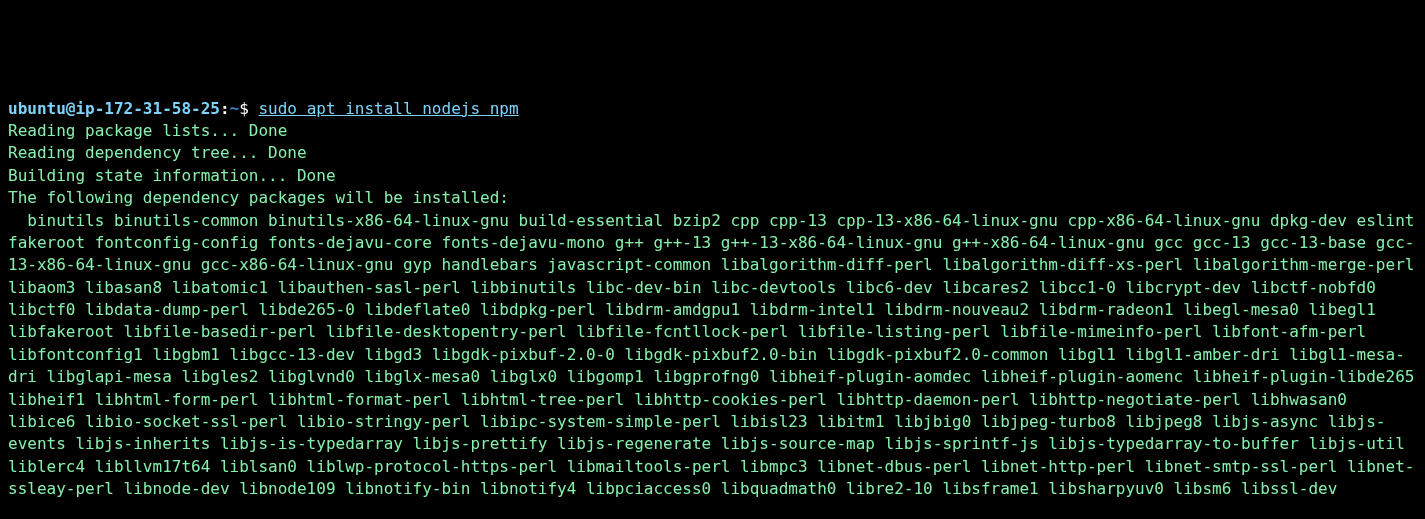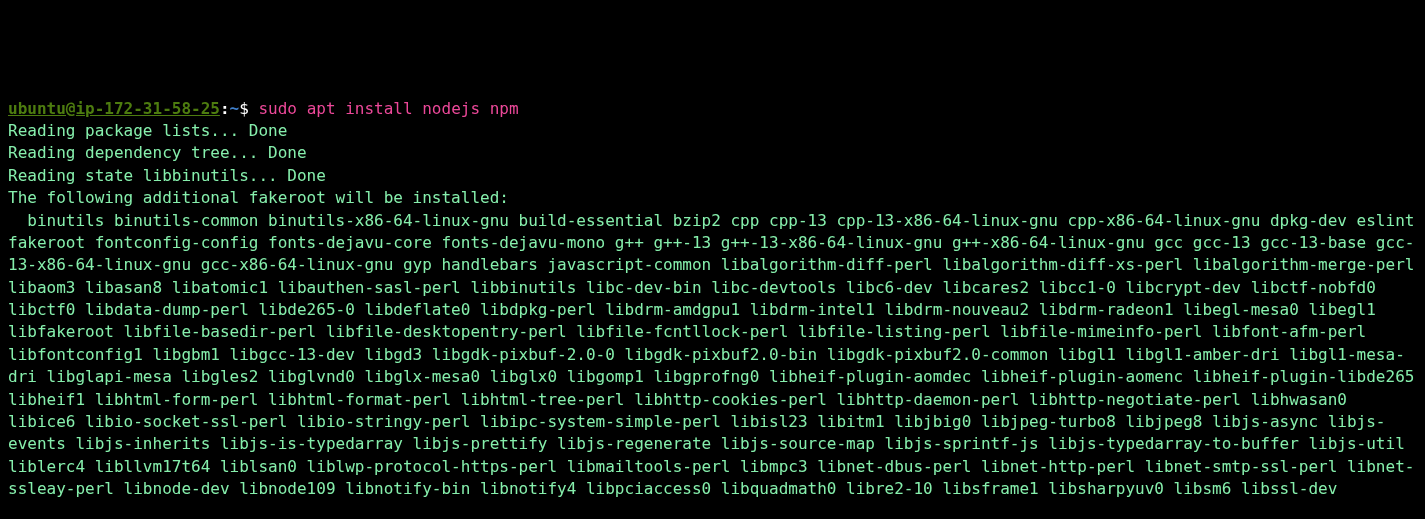--- a/index.html
+++ b/index.html
@@ -14,48 +14,48 @@
       font-size: 16px;
       line-height: 1.4;
       padding: 8px;
       width: 1425px;
       height: 519px;
       overflow: hidden;
       white-space: pre-wrap;
       word-break: break-word;
     }
     .prompt-user {
-      color: #4d7c0f;
+      color: #7dd3fc;
       font-weight: bold;
-      text-decoration: underline;
     }
     .prompt-colon {
       color: #ffffff;
       font-weight: bold;
     }
     .prompt-path {
       color: #3f7fcb;
       font-weight: bold;
     }
     .prompt-dollar {
       color: #ffffff;
     }
     .command {
-      color: #ec4899;
+      color: #7dd3fc;
+      text-decoration: underline;
     }
     .output-line {
       color: #86efac;
     }
   </style>
 </head>
 <body>
 
 
 
 <div><span class="prompt-user">ubuntu@ip-172-31-58-25</span><span class="prompt-colon">:</span><span class="prompt-path">~</span><span class="prompt-dollar">$ </span><span class="command">sudo apt install nodejs npm</span>
 <span class="output-line">Reading package lists... Done</span>
 <span class="output-line">Reading dependency tree... Done</span>
-<span class="output-line">Reading state libbinutils... Done</span>
-<span class="output-line">The following additional fakeroot will be installed:</span>
+<span class="output-line">Building state information... Done</span>
+<span class="output-line">The following dependency packages will be installed:</span>
 <span class="output-line">  binutils binutils-common binutils-x86-64-linux-gnu build-essential bzip2 cpp cpp-13 cpp-13-x86-64-linux-gnu cpp-x86-64-linux-gnu dpkg-dev eslint fakeroot fontconfig-config fonts-dejavu-core fonts-dejavu-mono g++ g++-13 g++-13-x86-64-linux-gnu g++-x86-64-linux-gnu gcc gcc-13 gcc-13-base gcc-13-x86-64-linux-gnu gcc-x86-64-linux-gnu gyp handlebars javascript-common libalgorithm-diff-perl libalgorithm-diff-xs-perl libalgorithm-merge-perl libaom3 libasan8 libatomic1 libauthen-sasl-perl libbinutils libc-dev-bin libc-devtools libc6-dev libcares2 libcc1-0 libcrypt-dev libctf-nobfd0 libctf0 libdata-dump-perl libde265-0 libdeflate0 libdpkg-perl libdrm-amdgpu1 libdrm-intel1 libdrm-nouveau2 libdrm-radeon1 libegl-mesa0 libegl1 libfakeroot libfile-basedir-perl libfile-desktopentry-perl libfile-fcntllock-perl libfile-listing-perl libfile-mimeinfo-perl libfont-afm-perl libfontconfig1 libgbm1 libgcc-13-dev libgd3 libgdk-pixbuf-2.0-0 libgdk-pixbuf2.0-bin libgdk-pixbuf2.0-common libgl1 libgl1-amber-dri libgl1-mesa-dri libglapi-mesa libgles2 libglvnd0 libglx-mesa0 libglx0 libgomp1 libgprofng0 libheif-plugin-aomdec libheif-plugin-aomenc libheif-plugin-libde265 libheif1 libhtml-form-perl libhtml-format-perl libhtml-tree-perl libhttp-cookies-perl libhttp-daemon-perl libhttp-negotiate-perl libhwasan0 libice6 libio-socket-ssl-perl libio-stringy-perl libipc-system-simple-perl libisl23 libitm1 libjbig0 libjpeg-turbo8 libjpeg8 libjs-async libjs-events libjs-inherits libjs-is-typedarray libjs-prettify libjs-regenerate libjs-source-map libjs-sprintf-js libjs-typedarray-to-buffer libjs-util liblerc4 libllvm17t64 liblsan0 liblwp-protocol-https-perl libmailtools-perl libmpc3 libnet-dbus-perl libnet-http-perl libnet-smtp-ssl-perl libnet-ssleay-perl libnode-dev libnode109 libnotify-bin libnotify4 libpciaccess0 libquadmath0 libre2-10 libsframe1 libsharpyuv0 libsm6 libssl-dev</span></div>
 
 
 
 
 </body></html>

